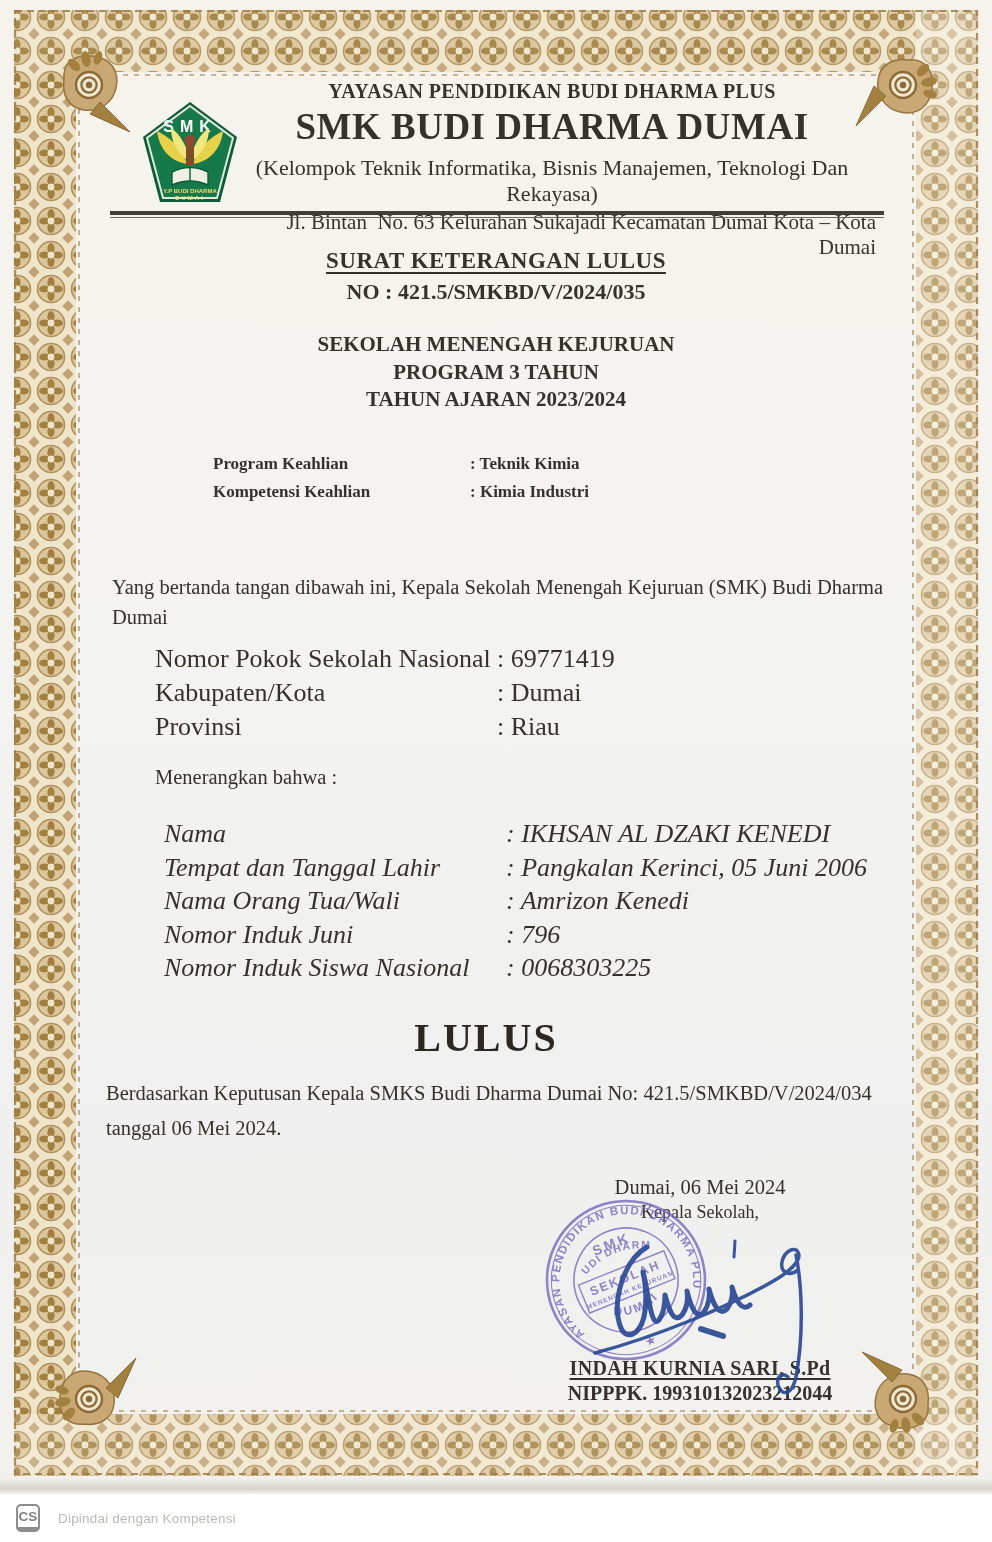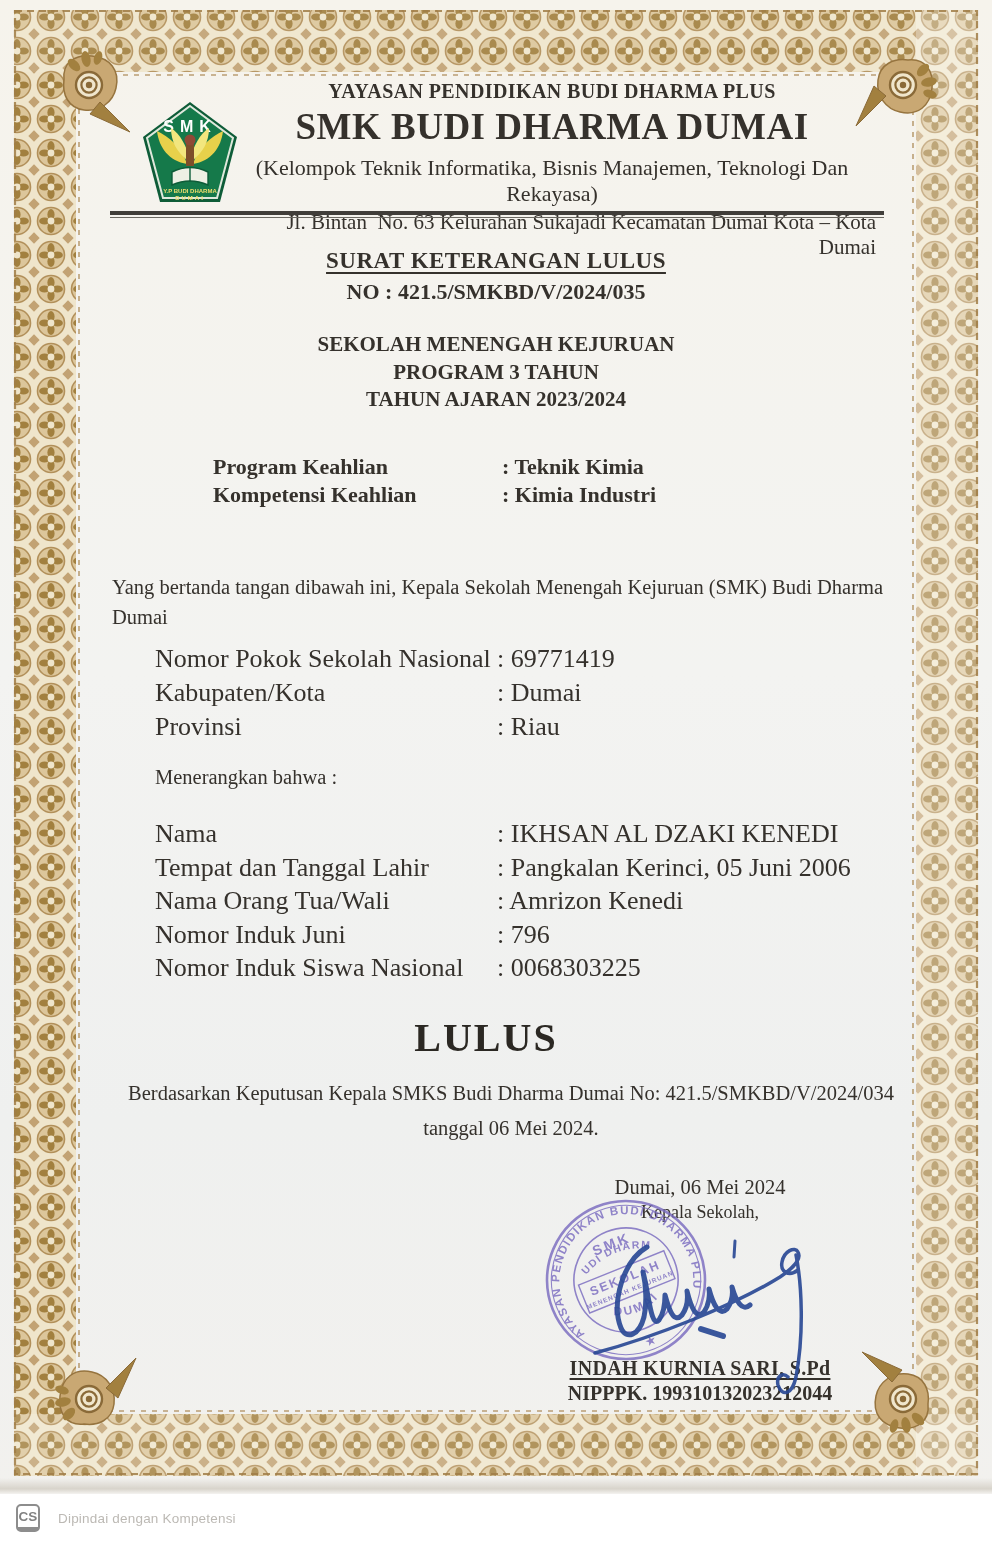--- a/index.html
+++ b/index.html
@@ -33,40 +33,40 @@
   
   .title-block { position:absolute; left:96px; top:248px; width:800px; text-align:center; }
   .t-main { font-size:23px; font-weight:bold; text-decoration:underline;
             text-underline-offset:4px; text-decoration-thickness:2px; letter-spacing:.5px; }
   .t-no { font-size:22px; font-weight:bold; margin-top:5px; }
   .t-sub { font-size:21px; font-weight:bold; line-height:27.5px; }
   .t-subwrap { margin-top:26px; }
 
   
   .prog-rows { position:absolute; left:213px; top:454px; }
-  .prog-row { display:flex; height:28px; font-size:22px; font-weight:bold;gap:32px; }
+  .prog-row { display:flex; height:28px; font-size:17px; font-weight:bold; }
   .prog-row .lbl { width:257px; }
 
   .para { font-size:20.5px; line-height:30px; }
   .opening { position:absolute; left:112px; top:572px; width:800px; }
 
   .school-rows { position:absolute; left:155px; top:644px; }
   .info-row { display:flex; height:34px; font-size:26px; align-items:flex-start; }
   .info-row .lbl { width:342px; }
 
   .menerangkan { position:absolute; left:155px; top:766px; font-size:20.5px;text-align:right; }
 
-  .student-rows { position:absolute; left:155px; top:819px; }
+  .student-rows { position:absolute; left:164px; top:819px;font-style:italic; }
   .student-rows .info-row { height:33.5px; }
 
   .verdict { position:absolute; left:86px; top:1014px; width:800px; text-align:center;
              font-size:40px; font-weight:bold; letter-spacing:2px; color:#2b2823; }
 
   .closing { position:absolute; left:106px; top:1076px; width:810px; }
-  .closing div { line-height:35px; font-size:20.5px;text-align:center; }
+  .closing div { line-height:35px; font-size:20.5px; }
 
   
   .sig-block { position:absolute; left:540px; top:1176px; width:320px; text-align:center; z-index:2; }
   .s-place { font-size:20.5px; }
   .s-role { font-size:18px; margin-top:3px; }
   .s-name { font-size:20px; font-weight:bold; text-decoration:underline;
             text-underline-offset:3px; text-decoration-thickness:2px; margin-top:134px; letter-spacing:.3px; }
   .s-nip { font-size:20px; font-weight:bold; margin-top:2px; }
   .stamp-wrap { position:absolute; left:526px; top:1180px; width:200px; height:200px; z-index:3; opacity:.82; }
   .sign-wrap { position:absolute; left:555px; top:1225px; width:330px; height:190px; z-index:4; }

